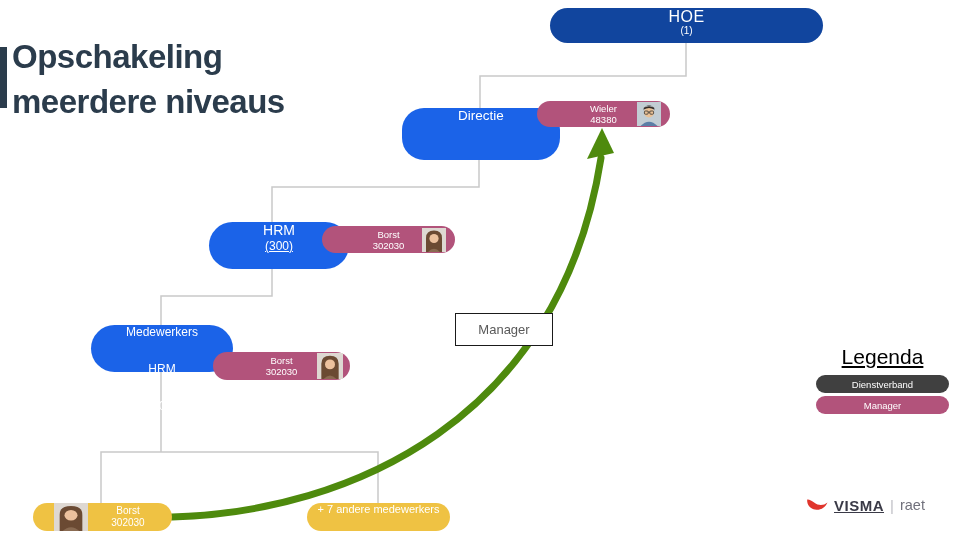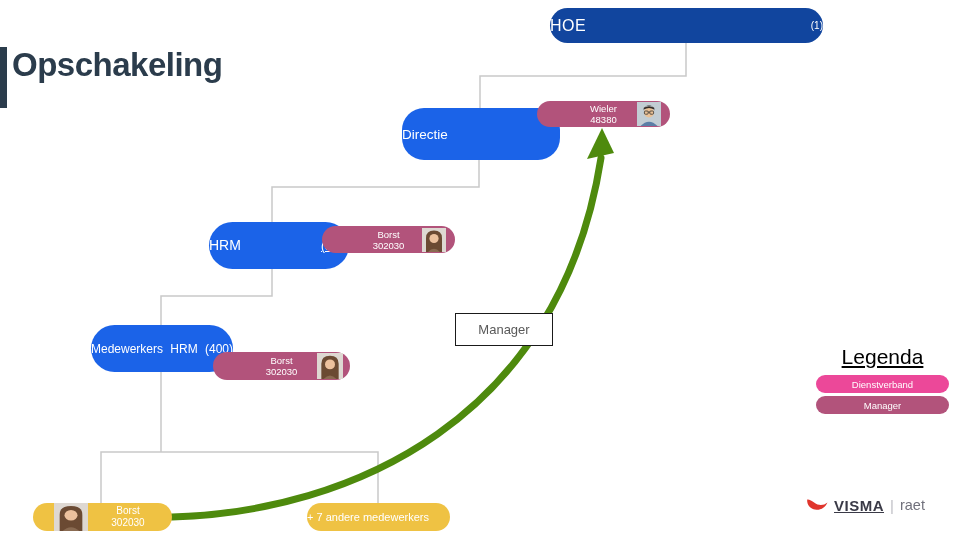--- a/index.html
+++ b/index.html
@@ -1,40 +1,40 @@
 <!DOCTYPE html>
 <html><head>
 <meta charset="utf-8">
 <style>
   html,body{margin:0;padding:0;}
   body{font-family:"Liberation Sans",sans-serif;background:#fff;}
   .slide{position:relative;width:960px;height:540px;background:#ffffff;overflow:hidden;}
 
   
   .title-bar{position:absolute;left:0;top:47px;width:7px;height:61px;background:#2b3c4c;}
-  .title{position:absolute;left:12px;top:42px;font-size:33px;line-height:45px;font-weight:700;color:#2b3c4c;letter-spacing:-0.5px;}
+  .title{position:absolute;left:12px;top:34px;font-size:33px;line-height:45px;font-weight:700;color:#2b3c4c;letter-spacing:-0.5px;}
 
   
   .wires{position:absolute;left:0;top:0;z-index:1;}
 
   
-  .pill{position:absolute;display:flex;flex-direction:row;align-items:center;justify-content:space-between;color:#fff;text-align:center;box-sizing:border-box;}
+  .pill{position:absolute;display:flex;flex-direction:column;align-items:center;justify-content:flex-start;color:#fff;text-align:center;box-sizing:border-box;}
 
   .node-hoe{left:550px;top:8px;width:273px;height:35px;border-radius:18px;background:#11459e;z-index:2;}
   .node-hoe .lbl{font-size:16px;line-height:17px;letter-spacing:0.5px;}
   .node-hoe .cnt{font-size:10px;line-height:11px;}
 
   .node-directie{left:402px;top:108px;width:158px;height:52px;border-radius:22px;background:#1b63e8;z-index:2;}
   .node-directie .lbl{font-size:13.5px;}
 
   .node-hrm{left:209px;top:222px;width:140px;height:47px;border-radius:24px;background:#1b63e8;z-index:2;}
   .node-hrm .lbl{font-size:14px;line-height:17px;}
   .node-hrm .cnt{font-size:12px;line-height:14px;text-decoration:underline;}
 
-  .node-medew{left:91px;top:325px;width:142px;height:47px;border-radius:24px;background:#1b63e8;z-index:2;}
+  .node-medew{left:91px;top:325px;width:142px;height:47px;border-radius:24px;background:#1b63e8;z-index:2;gap:23px;}
   .node-medew .lbl{font-size:12px;line-height:14px;}
 
   
   .badge{background:#b2537b;z-index:3;flex-direction:row;justify-content:flex-start;}
   .badge .txt{display:flex;flex-direction:column;align-items:center;justify-content:center;flex:1;}
   .badge .nm{font-size:9.5px;line-height:11px;}
   .badge .nr{font-size:9.5px;line-height:11px;}
   .badge .photo{position:absolute;display:block;}
   .badge-wieler{left:537px;top:101px;width:133px;height:26px;border-radius:13px;}
   .badge-wieler .photo{right:9px;top:1px;width:24px;height:24px;}
@@ -53,21 +53,21 @@
   .emp-others .lbl{font-size:11px;}
 
   
   .manager-box{position:absolute;left:455px;top:313px;width:98px;height:33px;background:#fff;border:1.5px solid #1a1a1a;box-sizing:border-box;display:flex;align-items:center;justify-content:center;z-index:4;}
   .manager-box span{font-size:13px;color:#595959;}
 
   
   .legend{position:absolute;left:816px;top:345px;width:133px;z-index:2;}
   .legend .hd{display:block;text-align:center;font-size:21px;color:#000;text-decoration:underline;font-weight:500;margin-bottom:6px;}
   .legend .lg-pill{height:18px;border-radius:9px;display:flex;align-items:center;justify-content:center;color:#fff;font-size:9.5px;margin-bottom:3px;}
-  .lg-yellow{background:#ec4899;}
+  .lg-yellow{background:#404040;}
   .lg-pink{background:#b2537b;}
 
   
   .logo{position:absolute;left:806px;top:495px;display:flex;align-items:center;z-index:2;}
   .logo .swoosh{width:24px;height:20px;margin-right:4px;}
   .logo .brand{font-size:15px;font-weight:800;color:#3a3a47;letter-spacing:0.5px;text-decoration:underline;}
   .logo .div{font-size:15px;color:#c0c0c6;margin:0 6px;font-weight:300;}
   .logo .prod{font-size:14.5px;color:#71717c;}
 </style>
 </head>
@@ -83,20 +83,21 @@
       <path d="M161 372 V452"></path>
       <path d="M101 503 V452 H378 V503"></path>
     </g>
     <path d="M172 517 C 350 512 560 420 601 158" stroke="#4e8a0d" stroke-width="7" fill="none" stroke-linecap="round"></path>
     <polygon points="602,128 587,159 614,153" fill="#4e8a0d"></polygon>
   </svg>
 
   <div class="title-bar"></div>
   <div class="title">
     <div>Opschakeling</div>
+    <div>meerdere niveaus</div>
   </div>
 
   <div class="pill node-hoe">
     <span class="lbl">HOE</span>
     <span class="cnt">(1)</span>
   </div>
 
   <div class="pill node-directie">
     <span class="lbl">Directie</span>
   </div>

